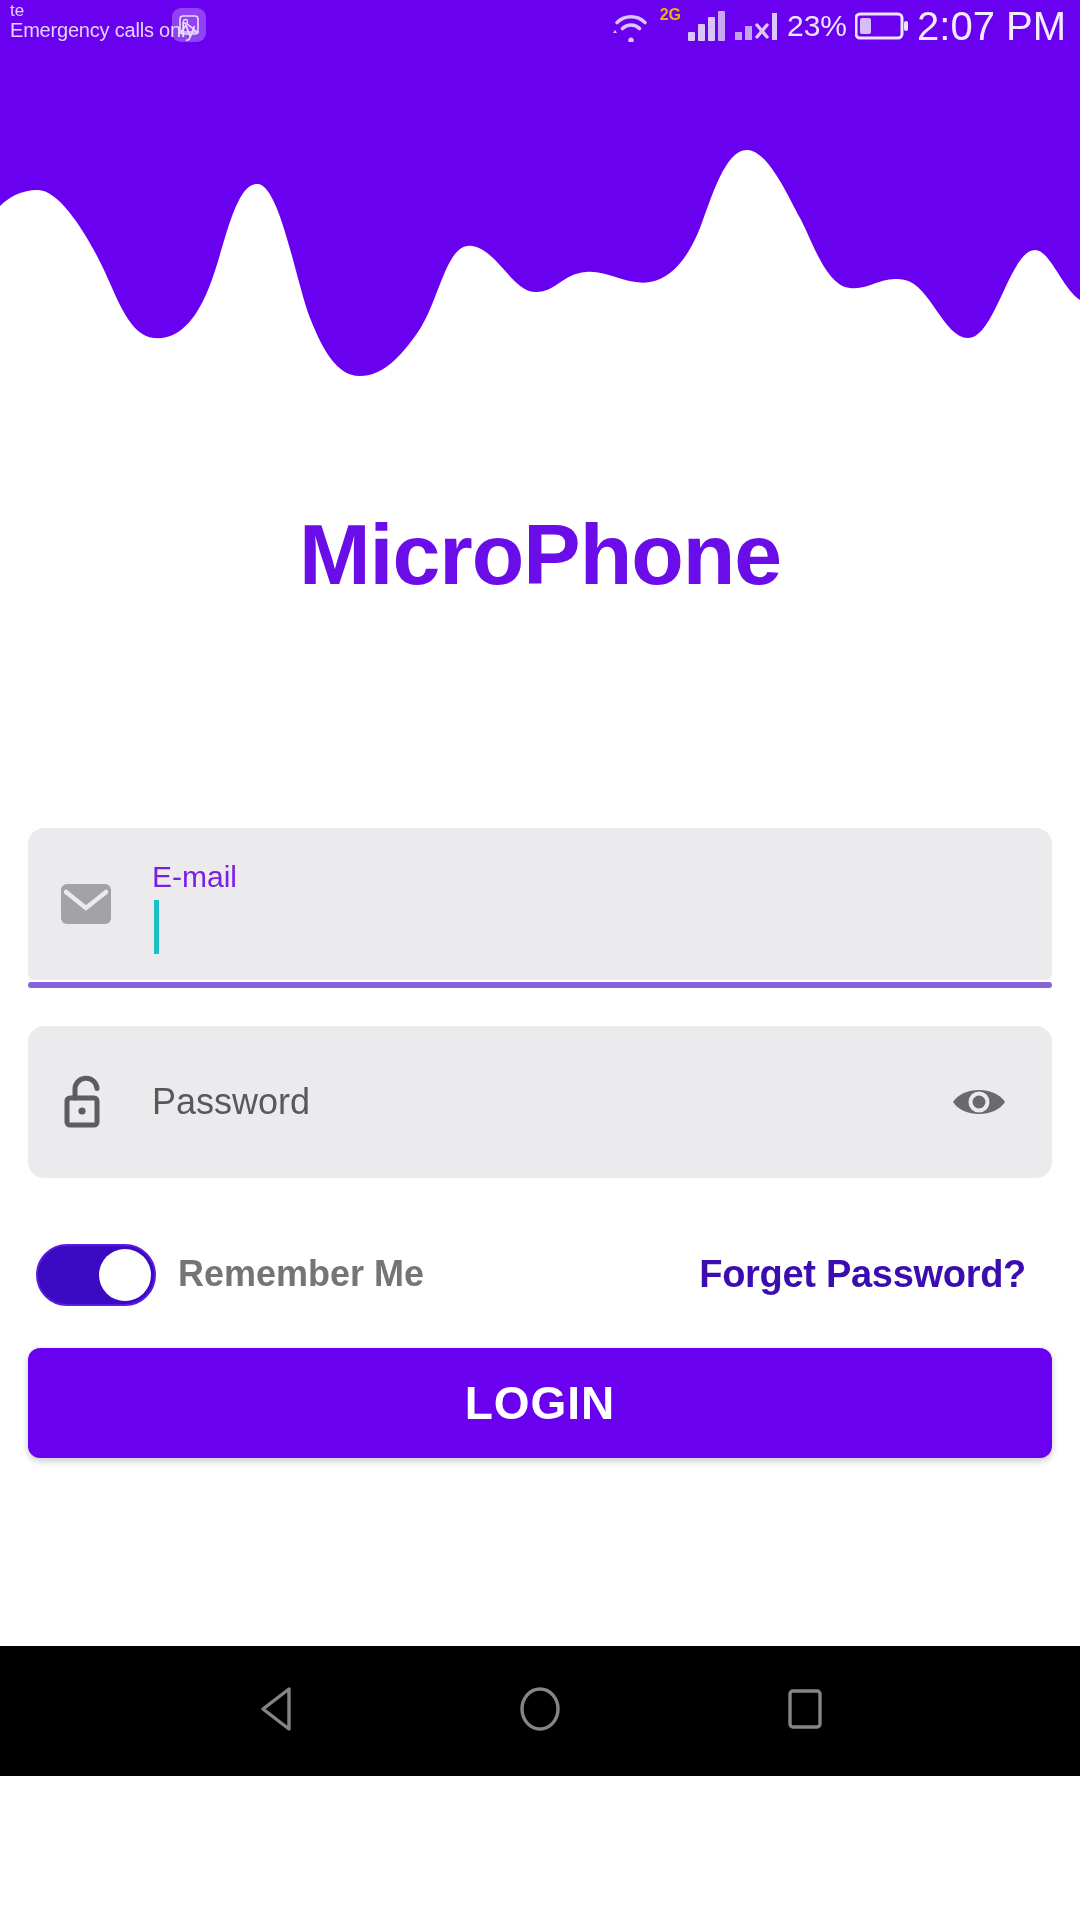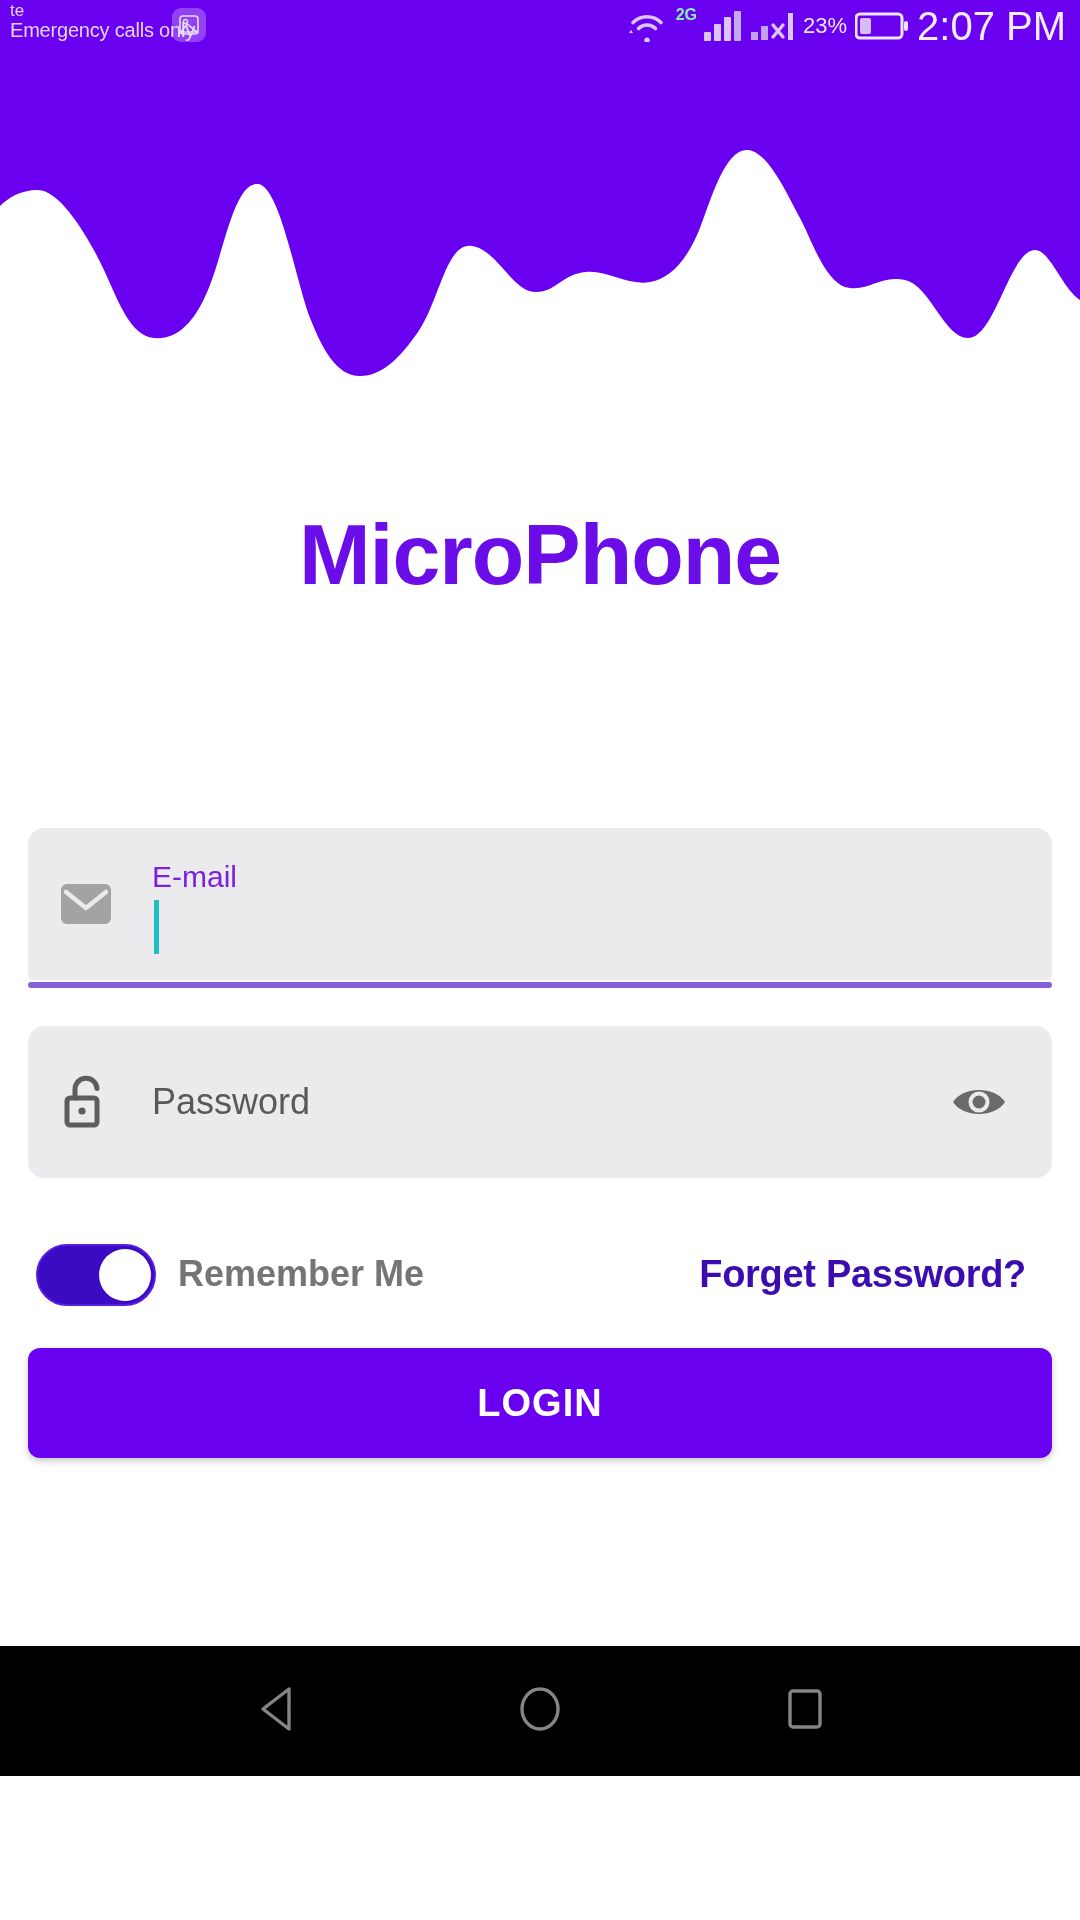--- a/index.html
+++ b/index.html
@@ -39,28 +39,28 @@
   }
   .sb-thumb svg { position:absolute; left:7px; top:7px; }
 
   .sb-right {
     position:absolute; right:14px; top:0;
     height:52px;
     display:flex; align-items:center; gap:8px;
   }
   .sb-right svg { display:block; }
   .sb-pct {
-    font-size:22px; color:#efe4fd; letter-spacing:0px;
+    font-size:30px; color:#efe4fd; letter-spacing:0px;
   }
   .sb-time {
     font-size:40px; color:#f3ebfe; letter-spacing:0px;
   }
   .sb-2g {
     position:relative; top:-11px; left:1px;
-    font-size:16px; font-weight:bold; color:#86efac;
+    font-size:16px; font-weight:bold; color:#eab308;
   }
   .bargrp { display:flex; align-items:flex-end; gap:3px; height:30px; }
   .bargrp i { display:block; width:7px; background:#dcc6f9; border-radius:1px; }
 
   
   #wave-header {
     position:absolute; top:0; left:0;
     width:1080px; height:400px;
     z-index:10;
   }
@@ -162,21 +162,21 @@
 
   
   #login-button {
     position:absolute; top:1348px; left:28px;
     width:1024px; height:110px;
     background:#6A00F0;
     border:none; border-radius:12px;
     box-shadow:0 3px 7px rgba(0,0,0,0.22);
     color:#ffffff;
     font-family:"Liberation Sans", sans-serif;
-    font-size:38px; font-weight:bold;
+    font-size:46px; font-weight:bold;
     letter-spacing:1px;
   }
 
   #register-now {
     position:absolute; top:1528px; left:0; width:1080px;
     text-align:center;
     font-size:40px; font-weight:bold; color:#757577;
     letter-spacing:0.5px;
   }
 

